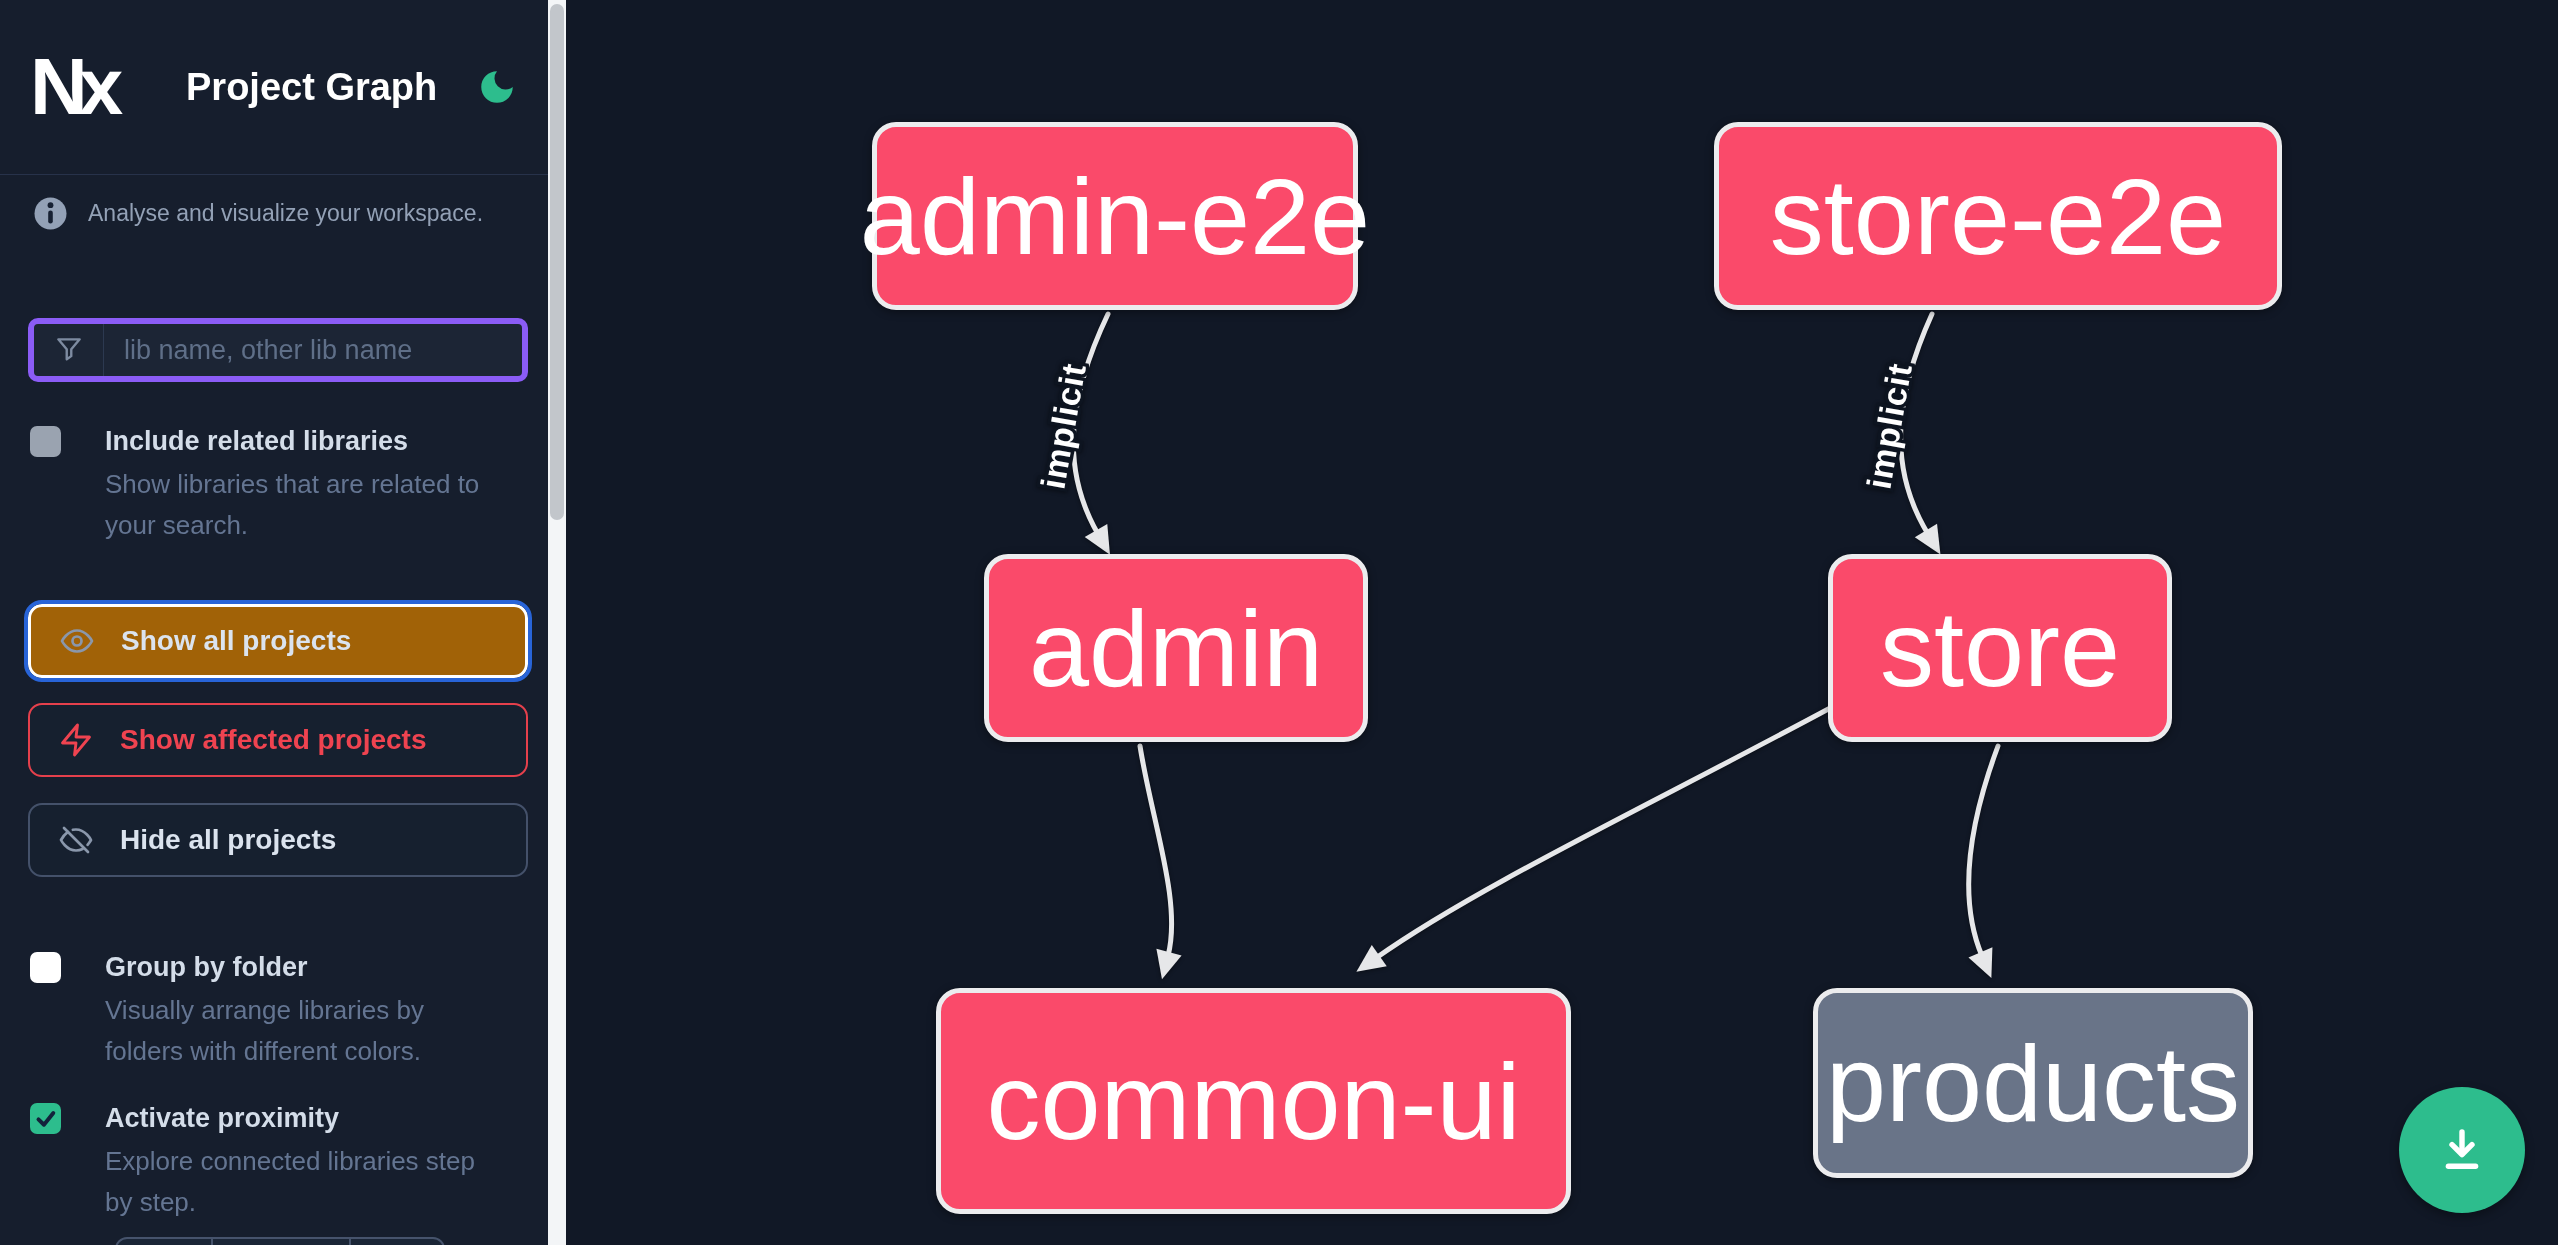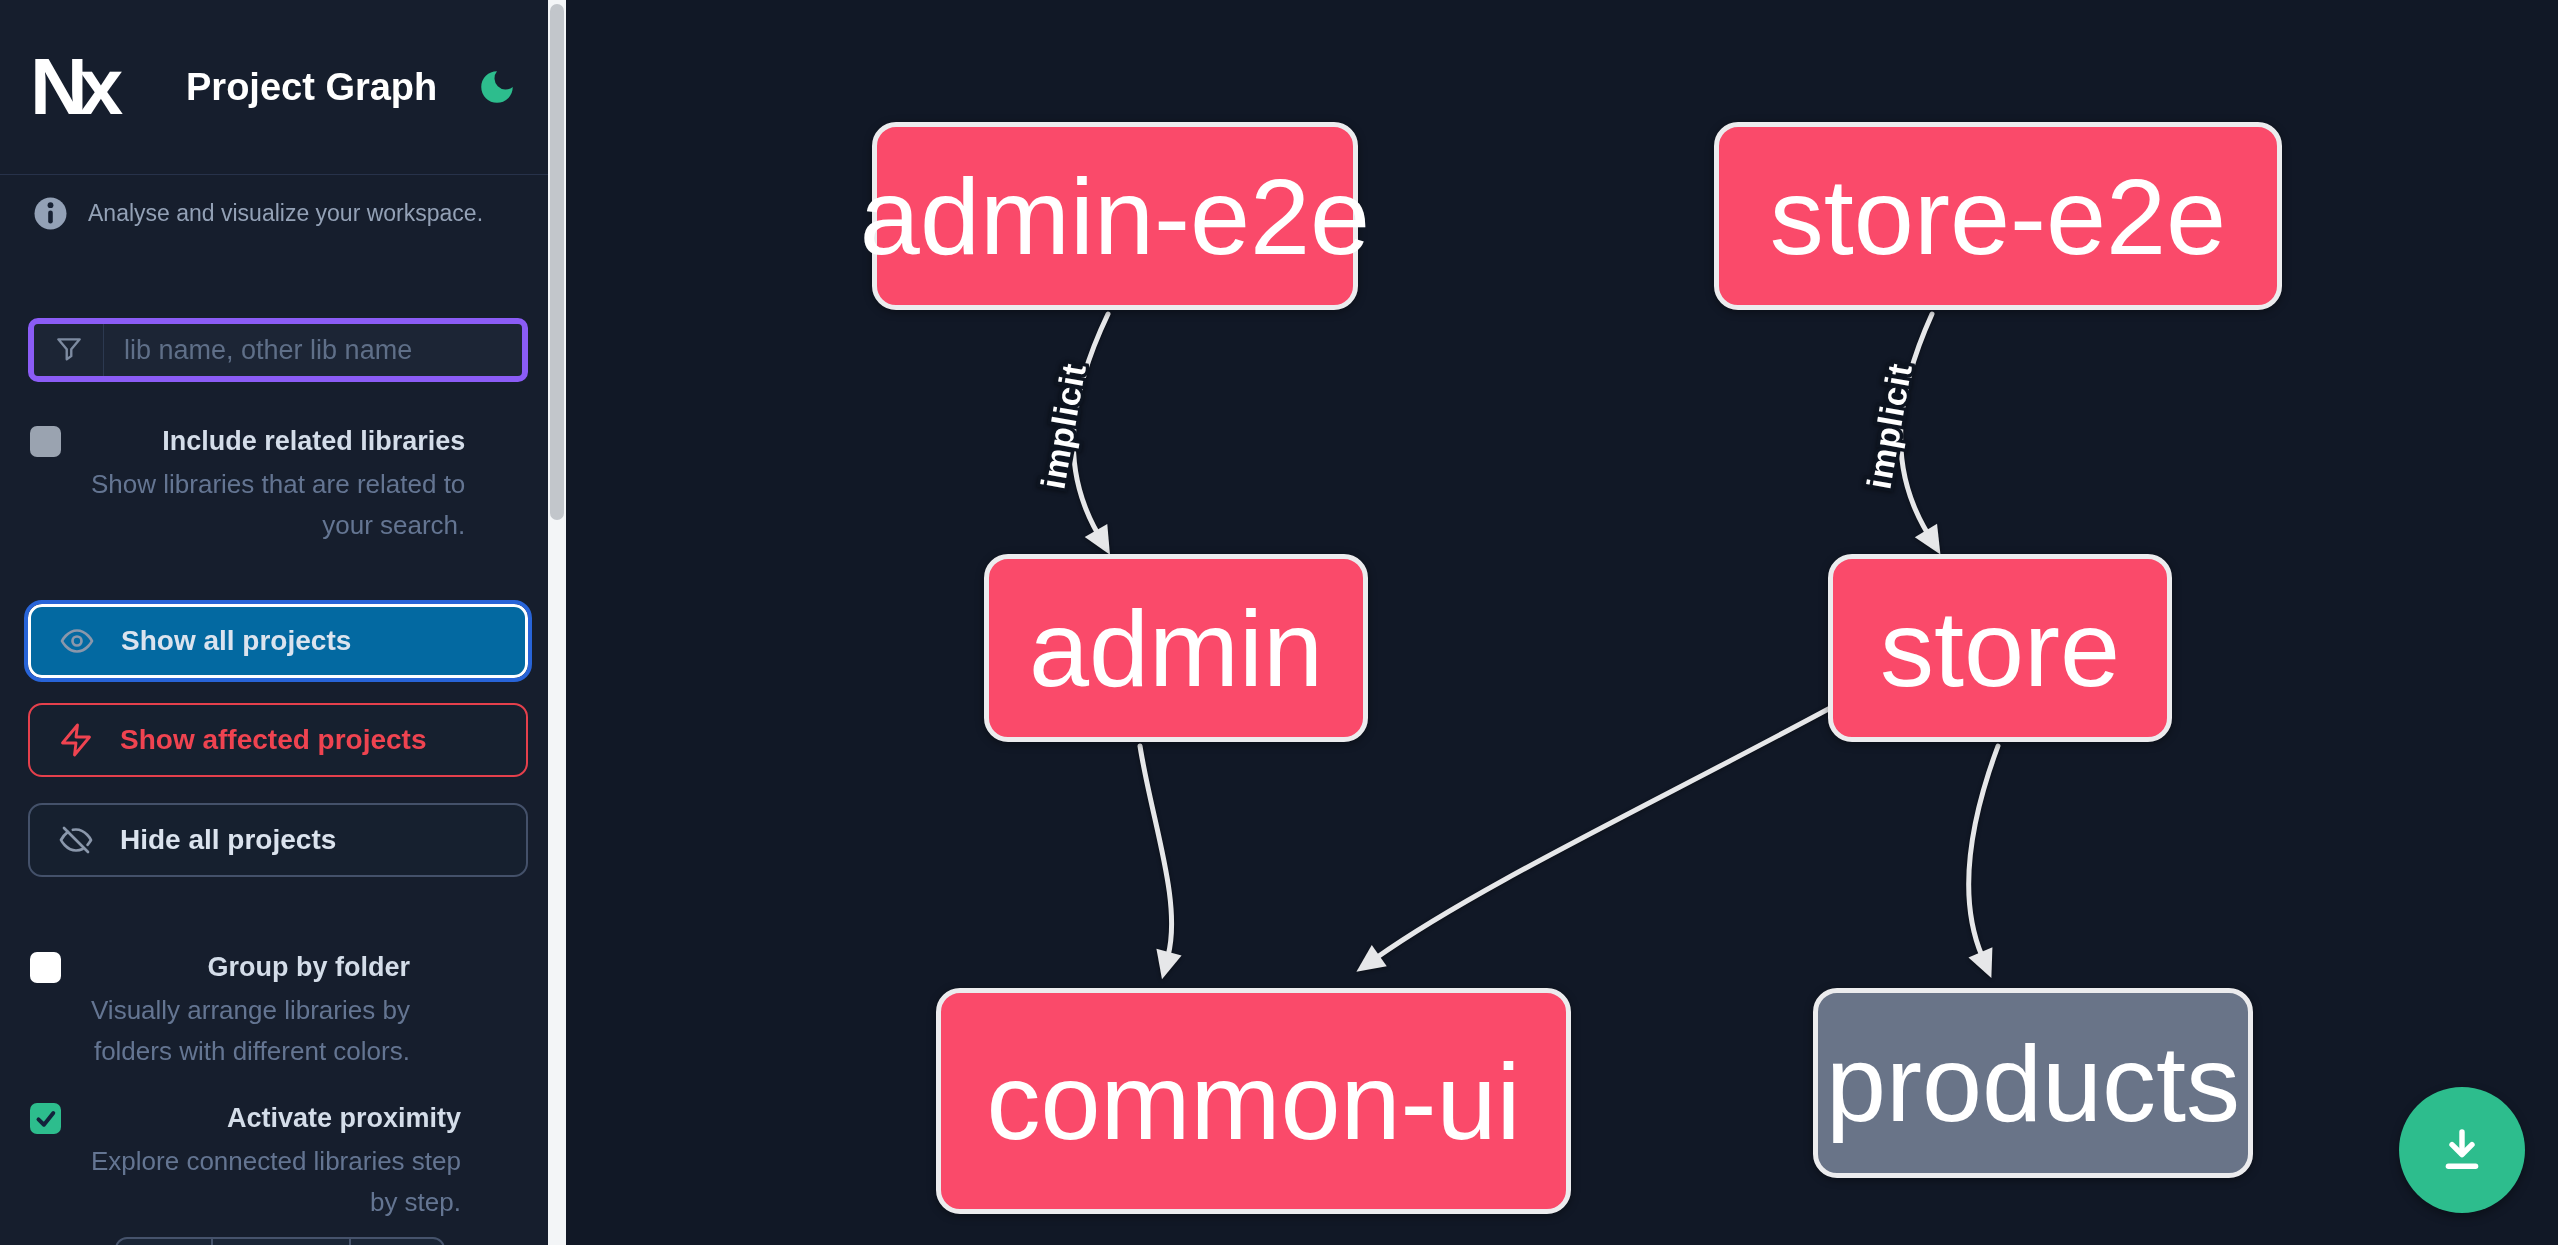--- a/index.html
+++ b/index.html
@@ -44,35 +44,35 @@
   .info-text { font-size:23px; color:#93a1b6; }
 
   .search { position:absolute; left:28px; top:318px; width:500px; height:64px; background:#1c2535;
     border:6px solid #8b5cf6; border-radius:10px; display:flex; align-items:stretch; overflow:hidden; }
   .search .icon-cell { width:70px; display:flex; align-items:center; justify-content:center;
     border-right:1px solid #2c3950; }
   .search input { flex:1; background:transparent; border:none; outline:none; padding:0 20px;
     font-size:27px; color:#e2e8f0; font-family:"Liberation Sans","DejaVu Sans",sans-serif; }
   .search input::placeholder { color:#5f6f88; }
 
-  .opt { position:absolute; left:30px; width:480px; display:flex; gap:30px;text-align:right; }
+  .opt { position:absolute; left:30px; width:480px; display:flex; gap:44px; }
   #opt-include { top:424px; } #opt-group { top:950px; } #opt-prox { top:1101px; }
   .cb { width:31px; height:31px; border-radius:7px; flex-shrink:0; margin-top:2px;
     display:flex; align-items:center; justify-content:center; cursor:pointer; }
   .cb.disabled { background:#9aa3b0; }
   .cb.unchecked { background:#ffffff; }
   .cb.checked { background:#2dbd8d; }
   .opt-label { font-size:27px; font-weight:700; color:#d4dde9; line-height:34px; cursor:pointer; }
   .opt-desc { font-size:26px; color:#647592; line-height:41px; margin-top:6px; }
 
   .sbtn { position:absolute; left:28px; width:500px; height:74px; border-radius:14px;
     display:flex; align-items:center; gap:26px; padding:0 28px; background:#16202f;
     border:2px solid #44516a; color:#dbe3ee; font-size:28px; font-weight:700; cursor:pointer;
     font-family:"Liberation Sans","DejaVu Sans",sans-serif; }
-  #btn-show-all { top:604px; border:3px solid #ffffff; outline:4px solid #2864d8; background:#0369a1;text-align:center; }
+  #btn-show-all { top:604px; border:3px solid #ffffff; outline:4px solid #2864d8; background:#a16207;text-align:center; }
   #btn-show-affected { top:703px; border:2px solid #e5404c; color:#ef4350; }
   #btn-hide-all { top:803px; }
 
   .depth { position:absolute; left:115px; top:1237px; width:330px; height:26px;
     border:2px solid #46536c; border-radius:12px 12px 0 0; background:#1a2536; display:flex; }
   .depth .seg { height:100%; cursor:pointer; }
   .depth .seg + .seg { border-left:2px solid #46536c; }
   .depth .s1 { width:94px; } .depth .s2 { width:138px; } .depth .s3 { flex:1; }
 
   .sb-track { position:absolute; left:548px; top:0; width:18px; height:1245px; background:#f3f5f7; }

